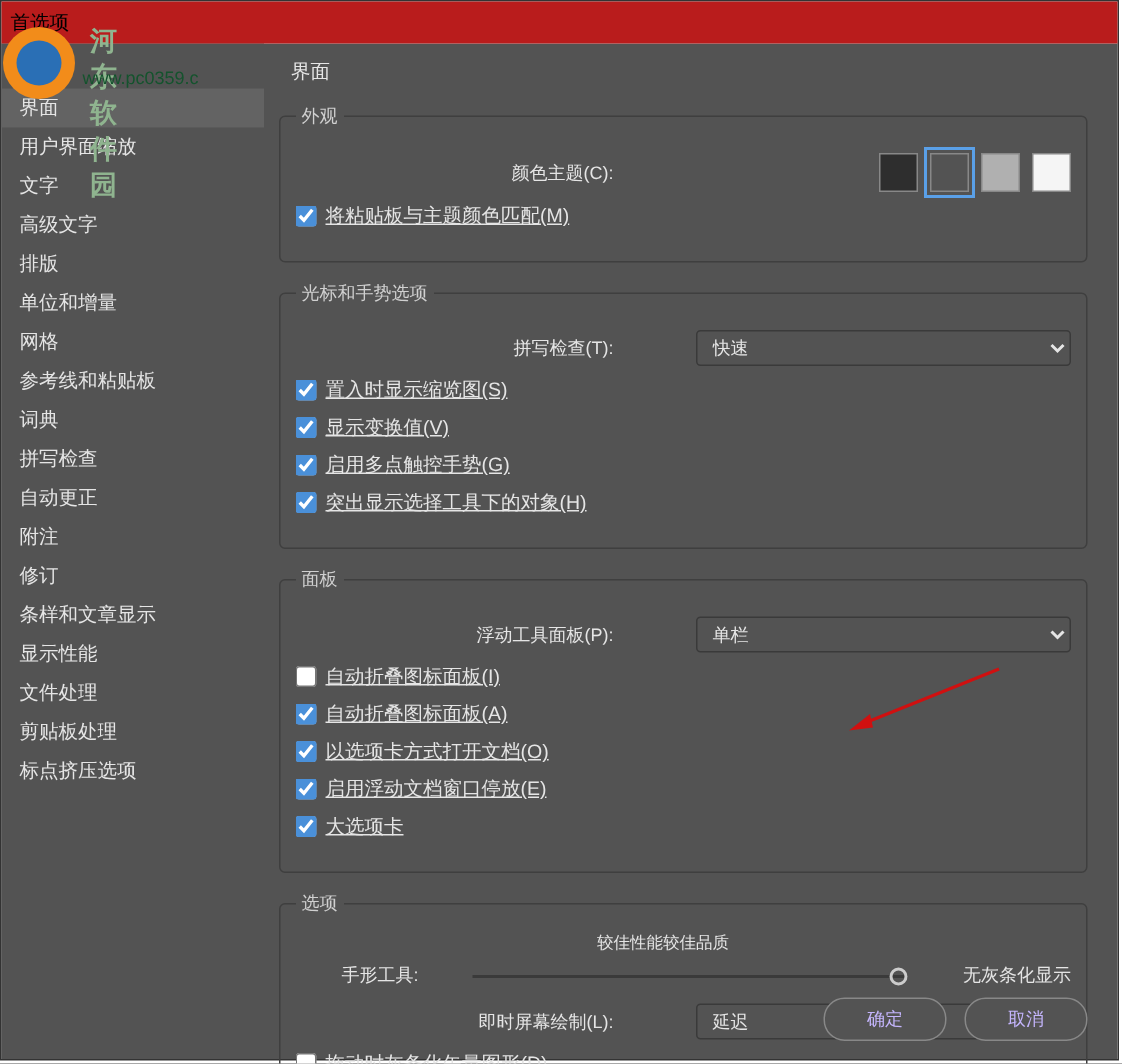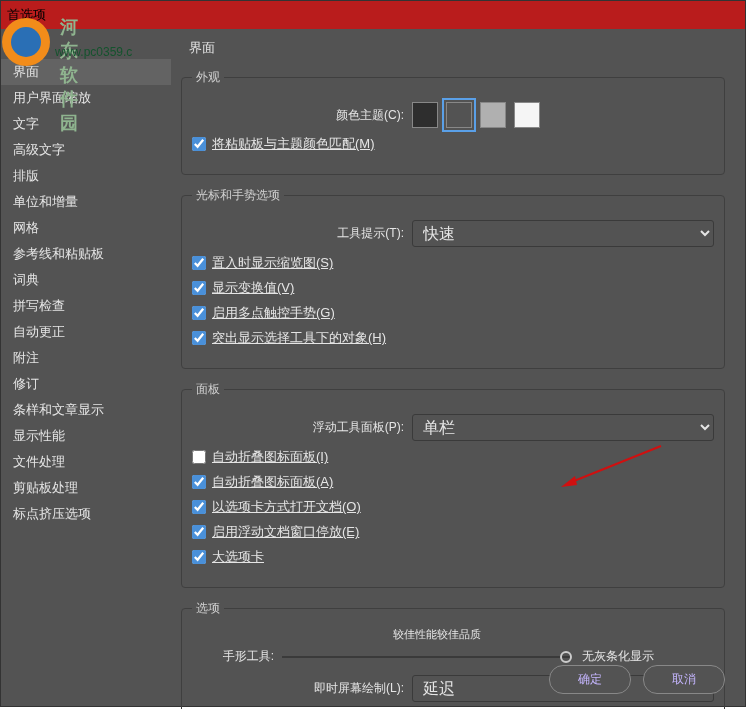--- a/index.html
+++ b/index.html
@@ -105,20 +105,21 @@
 }
 legend {
   padding: 0 4px;
   font-size: 12px;
   color: #d0d0d0;
 }
 .row {
   display: flex;
   align-items: center;
   margin: 6px 0;
+  justify-content: space-between;
 }
 .label-left {
   text-align: right;
   padding-right: 8px;
   width: 220px;
 }
 .check-row {
   display: flex;
   align-items: center;
   margin: 7px 0;
@@ -146,22 +147,22 @@
 }
 .swatch.selected {
   outline: 2px solid #5aa0e8;
   outline-offset: 2px;
 }
 select {
   background: #535353;
   color: #e5e5e5;
   border: 1px solid #3a3a3a;
   padding: 3px 6px;
-  width: 302px;
-  font-size: 16px;
+  width: 250px;
+  font-size: 12px;
   border-radius: 3px;
 }
 .slider-labels {
   display: flex;
   justify-content: center;
   width: 290px;
   margin-left: 100px;
   font-size: 11px;
   margin-bottom: 2px;
 }
@@ -263,21 +264,21 @@
         </div>
         <div class="check-row">
           <input type="checkbox" checked="" style="">
           <label>将粘贴板与主题颜色匹配(M)</label>
         </div>
       </fieldset>
 
       <fieldset>
         <legend>光标和手势选项</legend>
         <div class="row">
-          <span class="label-left">工具提示(T):</span>
+          <span class="label-left">拼写检查(T):</span>
           <select>
             <option>快速</option>
           </select>
         </div>
         <div class="check-row">
           <input type="checkbox" checked="" style="">
           <label>置入时显示缩览图(S)</label>
         </div>
         <div class="check-row">
           <input type="checkbox" checked="" style="">

